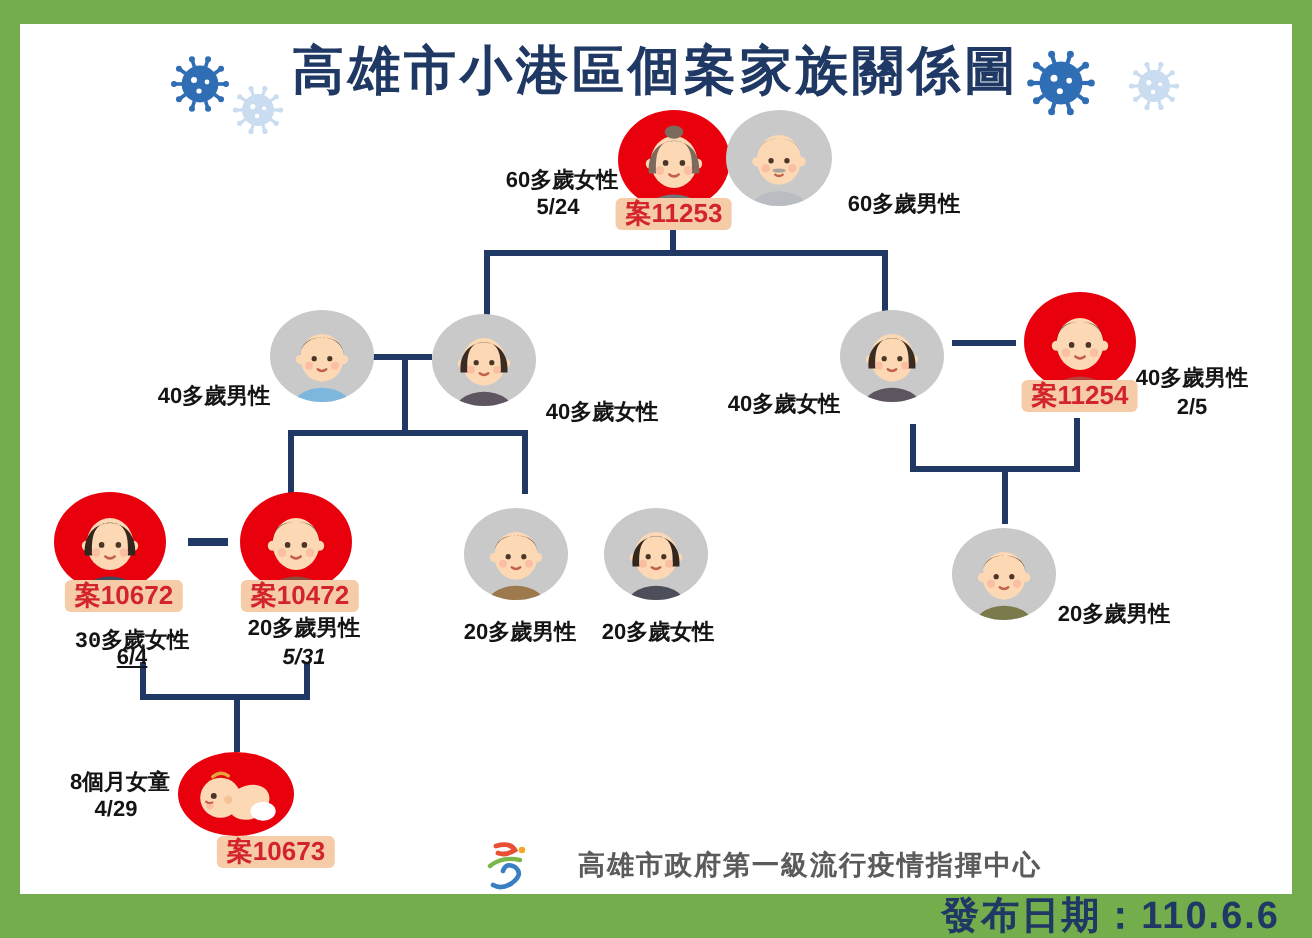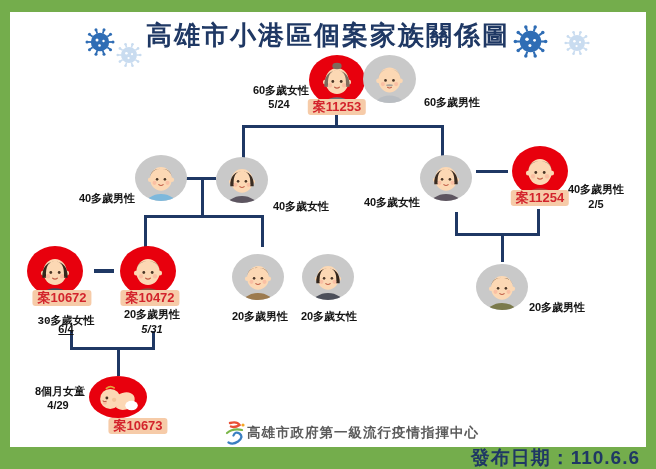--- a/index.html
+++ b/index.html
@@ -27,22 +27,22 @@
     background:#f6cba8;color:#d3242c;font-size:13px;font-weight:700;
     padding:1px 5px;border-radius:3px;white-space:nowrap;line-height:14px;
   }
   .annot{
     position:absolute;z-index:4;transform:translate(-50%,-50%);
     font-size:11px;font-weight:700;color:#141414;white-space:nowrap;
     text-align:center;
   }
   .connector{position:absolute;background:#1f3864;z-index:1;}
   .footer{
-    position:absolute;left:223px;top:419px;height:28px;z-index:2;
-    display:flex;align-items:center;gap:0;
+    position:absolute;left:241px;top:419px;height:28px;z-index:2;
+    display:flex;align-items:center;gap:24px;
   }
   .footer .org{font-size:13.5px;font-weight:600;color:#5b5b5b;letter-spacing:1px;}
   .logo{width:24px;height:26px;display:block;}
   .publish-bar{
     position:absolute;left:0;right:0;bottom:0;height:22px;background:#74ad4c;
     display:flex;align-items:center;justify-content:flex-end;padding-right:16px;
     box-sizing:border-box;z-index:5;
   }
   .publish-bar span{font-size:19px;font-weight:700;color:#1f3864;letter-spacing:1px;}
 </style>

